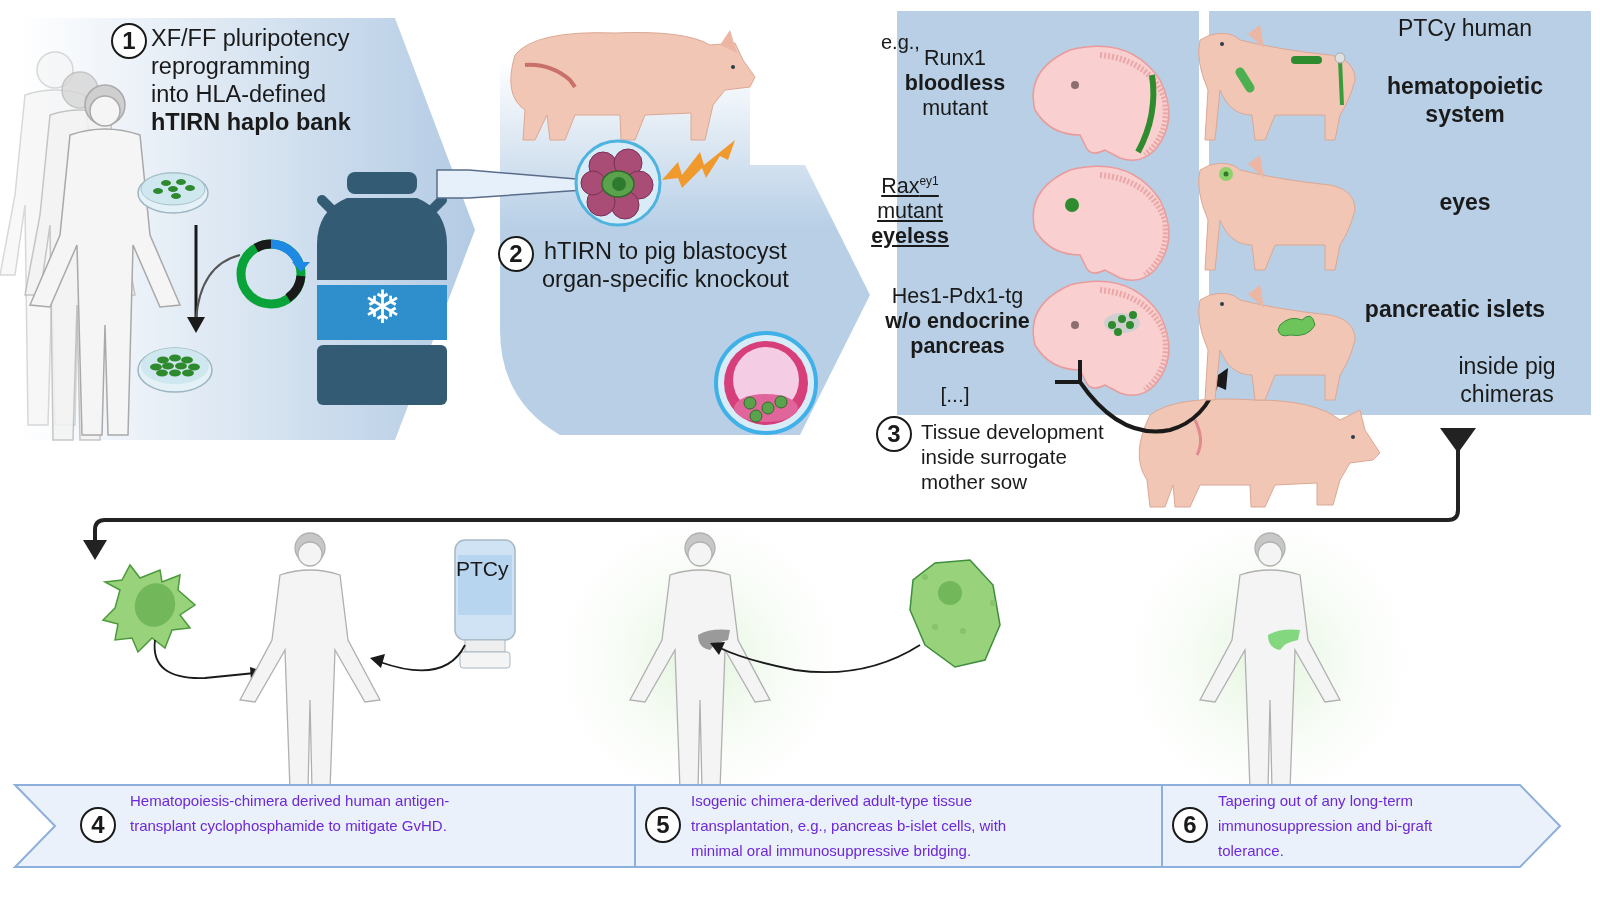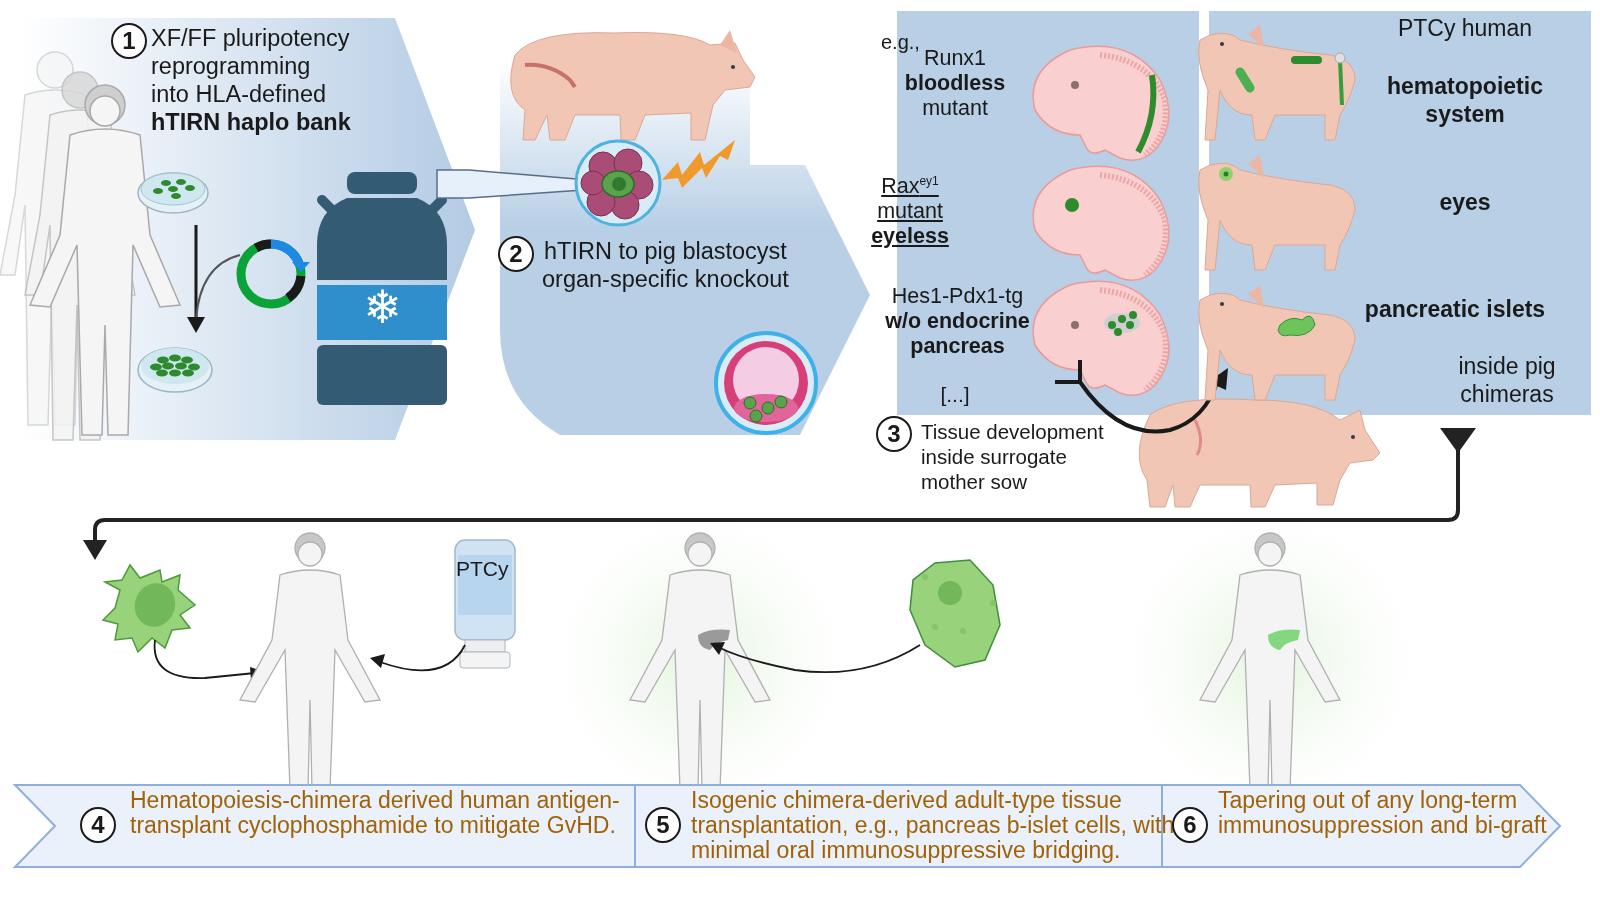--- a/index.html
+++ b/index.html
@@ -5,21 +5,21 @@
   html, body { margin: 0; padding: 0; background: #ffffff; }
   body { width: 1600px; height: 901px; position: relative; overflow: hidden;
          font-family: "Liberation Sans", sans-serif; color: #1a1a1a; }
   .abs { position: absolute; }
   .txt { position: absolute; font-size: 23px; line-height: 28px; color: #1a1a1a; }
   .ctr { text-align: center; }
   .bold { font-weight: bold; }
   .num { position: absolute; width: 32px; height: 32px; border: 2px solid #1a1a1a; border-radius: 50%;
          background: #fff; font-weight: bold; font-size: 24px; line-height: 32px; text-align: center; }
   svg { position: absolute; overflow: visible; }
-  .step-text { position: absolute; font-size: 23px; line-height: 25px; color: #a16207; }
+  .step-text { position: absolute; font-size: 15px; line-height: 25px; color: #6d28d9; }
 </style>
 </head>
 <body>
 
 <svg width="1600" height="901" style="left:0;top:0;">
   <defs>
     <linearGradient id="g1" x1="0" y1="0" x2="1" y2="0">
       <stop offset="0" stop-color="#ffffff"></stop>
       <stop offset="1" stop-color="#b3cbe4"></stop>
     </linearGradient>
@@ -359,13 +359,14 @@
 <div class="step-text" style="left:691px;top:788px;">
   <div>Isogenic chimera-derived adult-type tissue</div>
   <div>transplantation, e.g., pancreas b-islet cells, with</div>
   <div>minimal oral immunosuppressive bridging.</div>
 </div>
 
 <div class="num" style="left:1172px;top:807px;">6</div>
 <div class="step-text" style="left:1218px;top:788px;">
   <div>Tapering out of any long-term</div>
   <div>immunosuppression and bi-graft</div>
+  <div>tolerance.</div>
 </div>
 
 </body></html>

